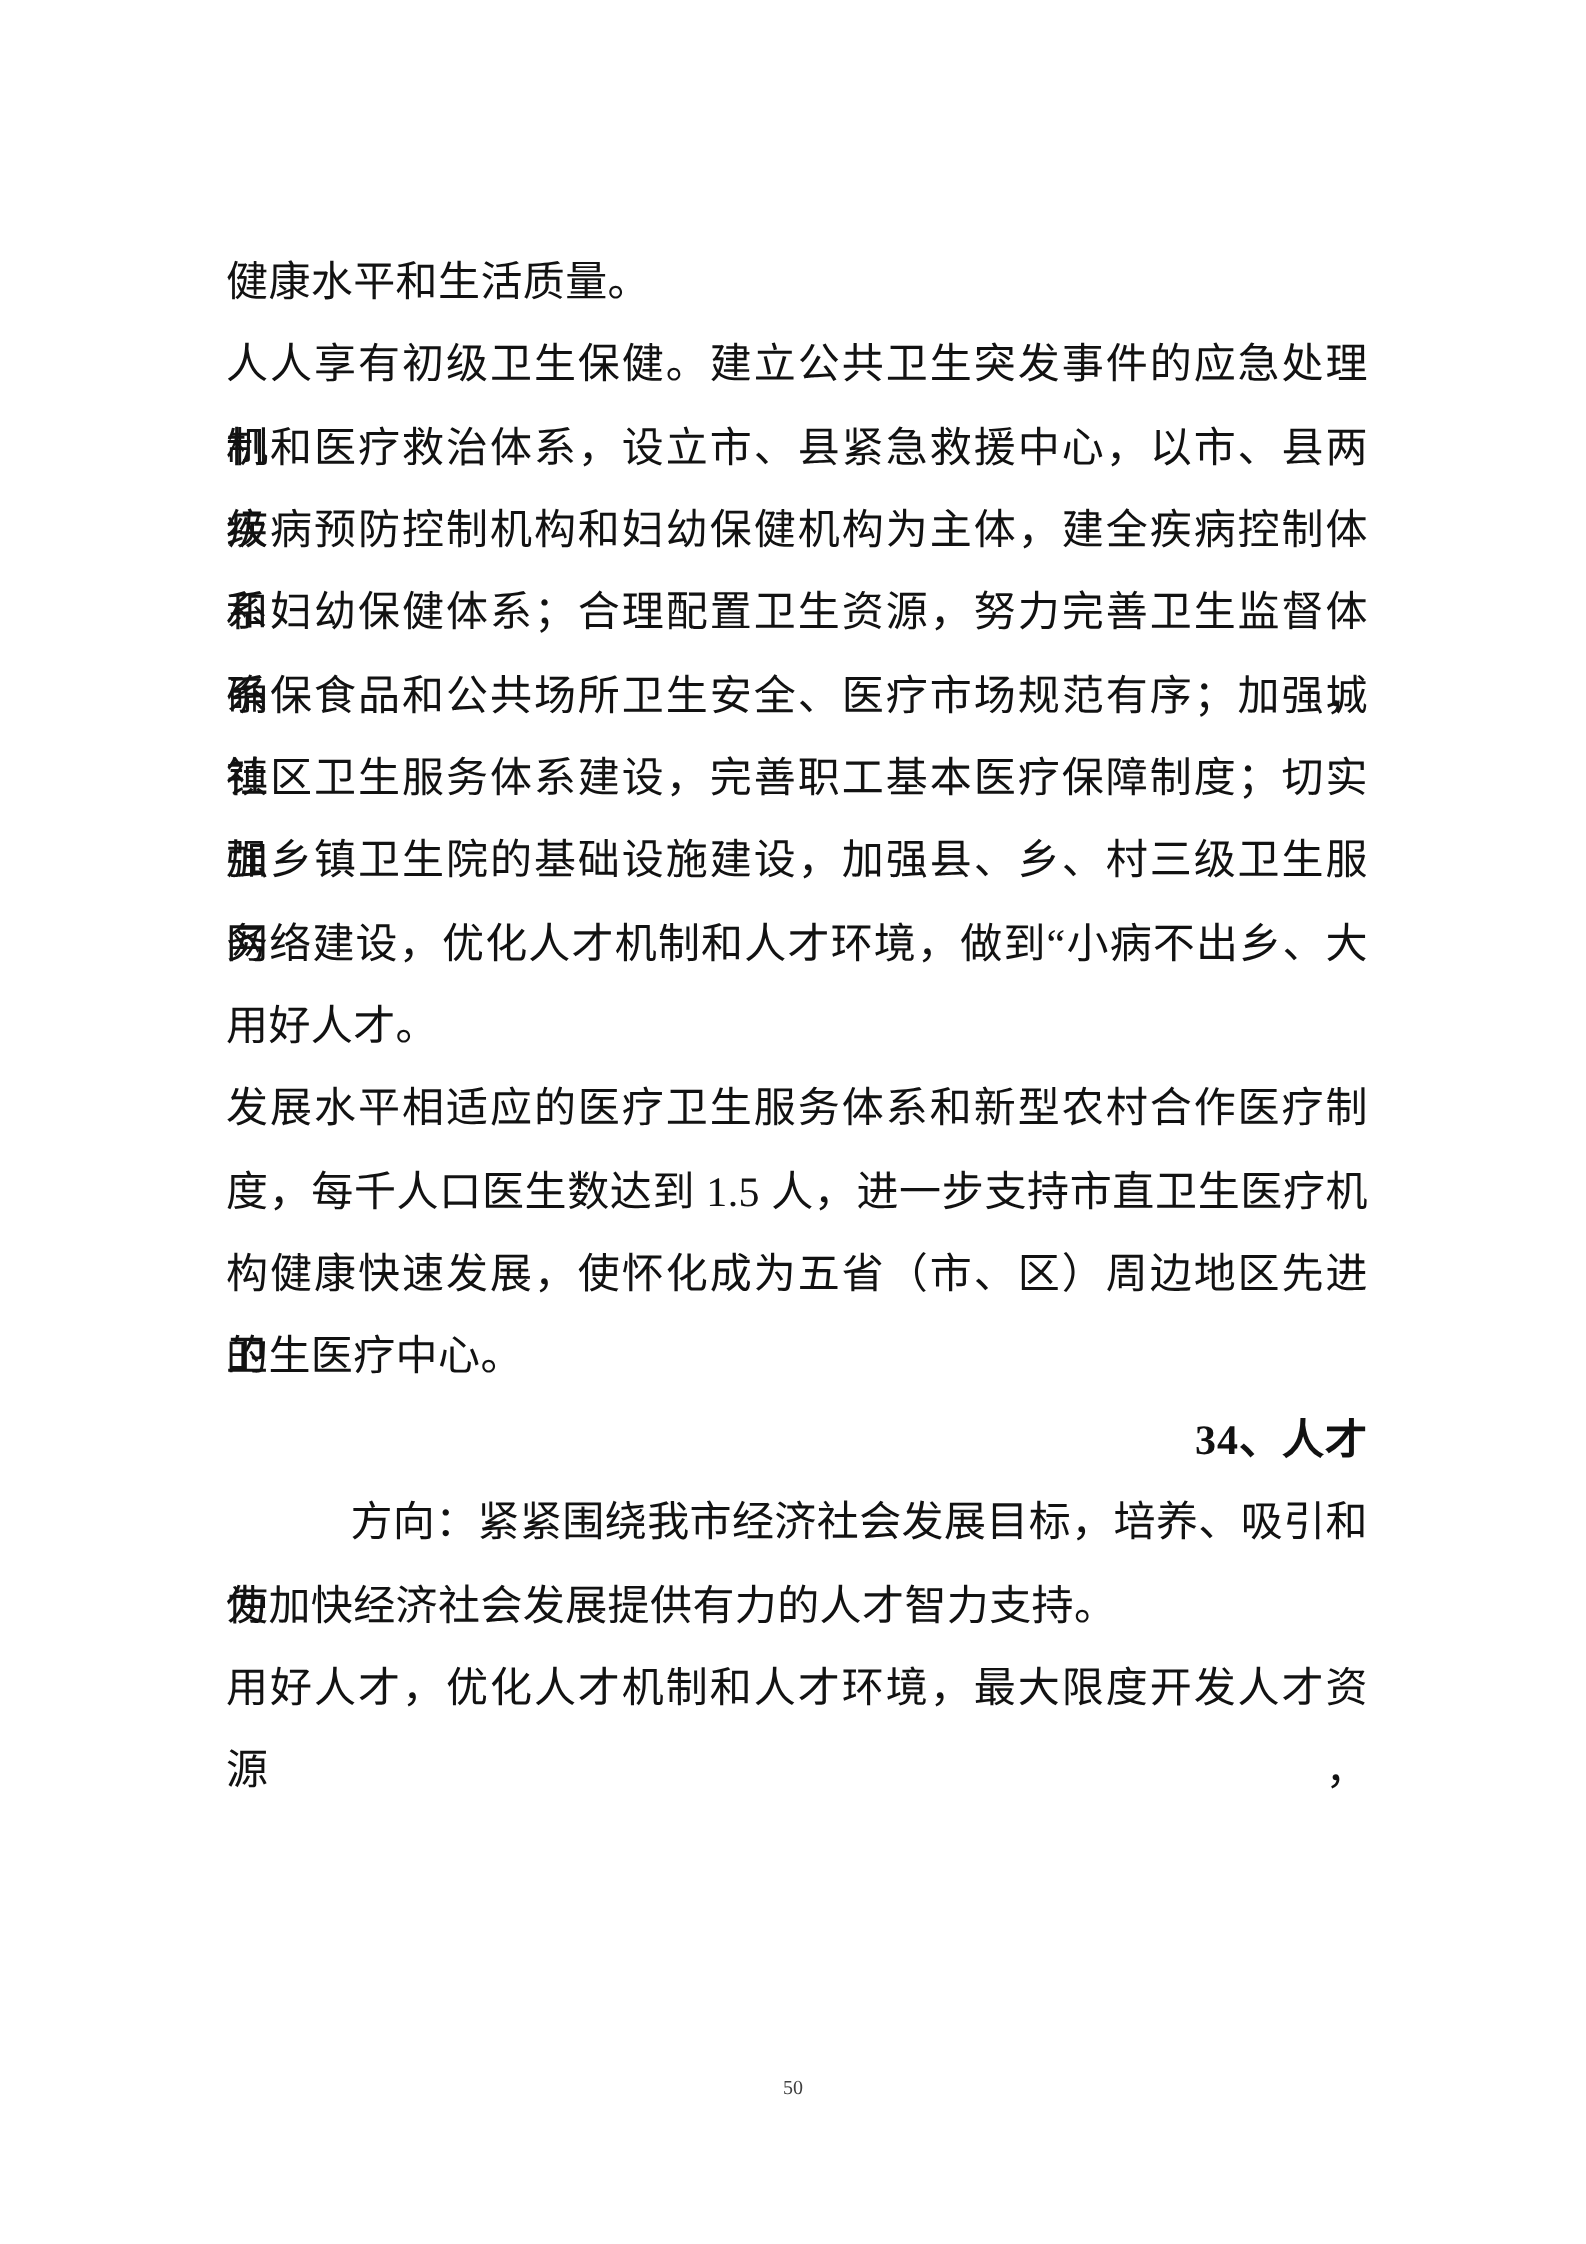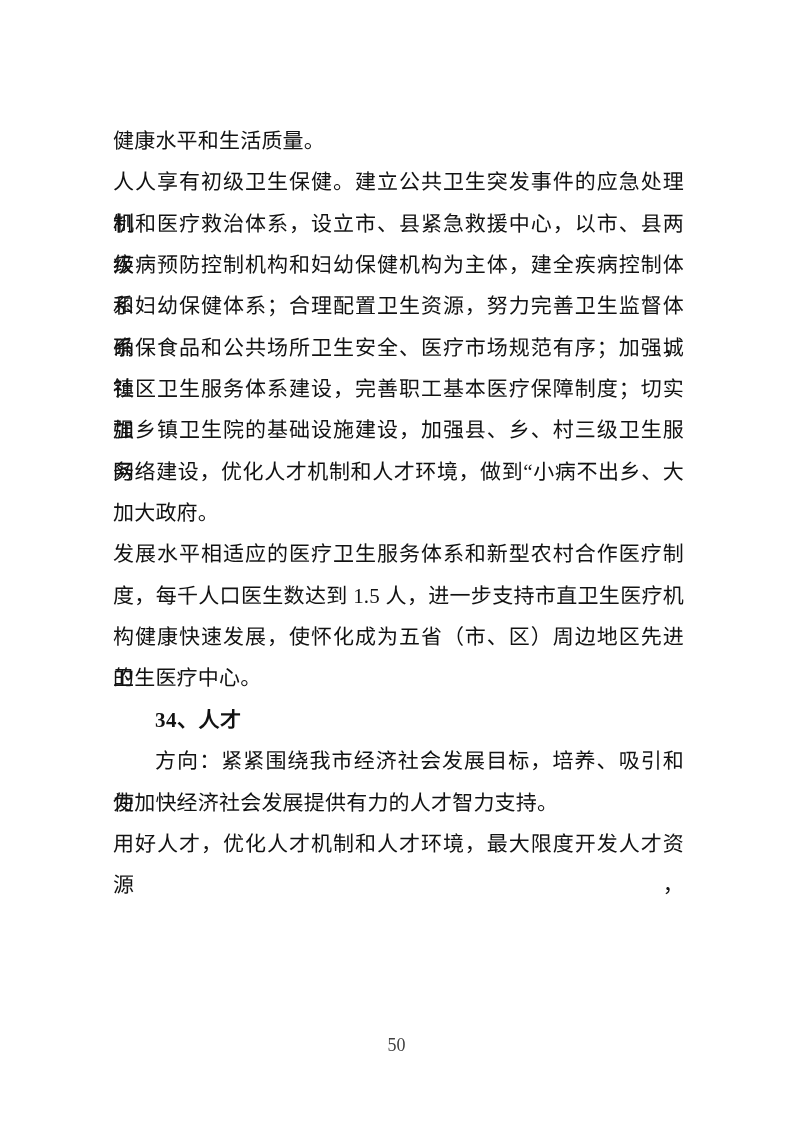--- a/index.html
+++ b/index.html
@@ -31,51 +31,52 @@
     overflow: visible;
   }
   .line.justify {
     white-space: normal;
     text-align: justify;
     text-align-last: justify;
     text-justify: inter-character;
   }
   .line.indent {
     text-indent: 42px;
+    text-align: right;
   }
   .line.heading {
     font-weight: 700;
     letter-spacing: 0.5px;
   }
   .page-number {
     position: absolute;
     top: 1036px;
     left: 0;
     width: 100%;
     text-align: center;
-    font-size: 18px;
+    font-size: 10px;
     line-height: 18px;
     color: #404040;
   }
 </style>
 </head>
 <body>
 
 <div class="page">
   <div class="text-block">
       <div class="line body">健康水平和生活质量。</div>
       <div class="line body justify">人人享有初级卫生保健。建立公共卫生突发事件的应急处理机</div>
       <div class="line body justify">制和医疗救治体系，设立市、县紧急救援中心，以市、县两级</div>
       <div class="line body justify">疾病预防控制机构和妇幼保健机构为主体，建全疾病控制体系</div>
       <div class="line body justify">和妇幼保健体系；合理配置卫生资源，努力完善卫生监督体系，</div>
       <div class="line body justify">确保食品和公共场所卫生安全、医疗市场规范有序；加强城镇</div>
       <div class="line body justify">社区卫生服务体系建设，完善职工基本医疗保障制度；切实加</div>
       <div class="line body justify">强乡镇卫生院的基础设施建设，加强县、乡、村三级卫生服务</div>
       <div class="line body justify">网络建设，优化人才机制和人才环境，做到“小病不出乡、大</div>
-      <div class="line body">加大政府。</div>
+      <div class="line body">用好人才。</div>
       <div class="line body justify">发展水平相适应的医疗卫生服务体系和新型农村合作医疗制</div>
       <div class="line body justify">度，每千人口医生数达到 1.5 人，进一步支持市直卫生医疗机</div>
       <div class="line body justify">构健康快速发展，使怀化成为五省（市、区）周边地区先进的</div>
       <div class="line body">卫生医疗中心。</div>
       <div class="line heading indent">34、人才</div>
       <div class="line body indent justify">方向：紧紧围绕我市经济社会发展目标，培养、吸引和使</div>
       <div class="line body">为加快经济社会发展提供有力的人才智力支持。</div>
       <div class="line body justify">用好人才，优化人才机制和人才环境，最大限度开发人才资源，</div>
     </div>
   <div class="page-number">50</div>

